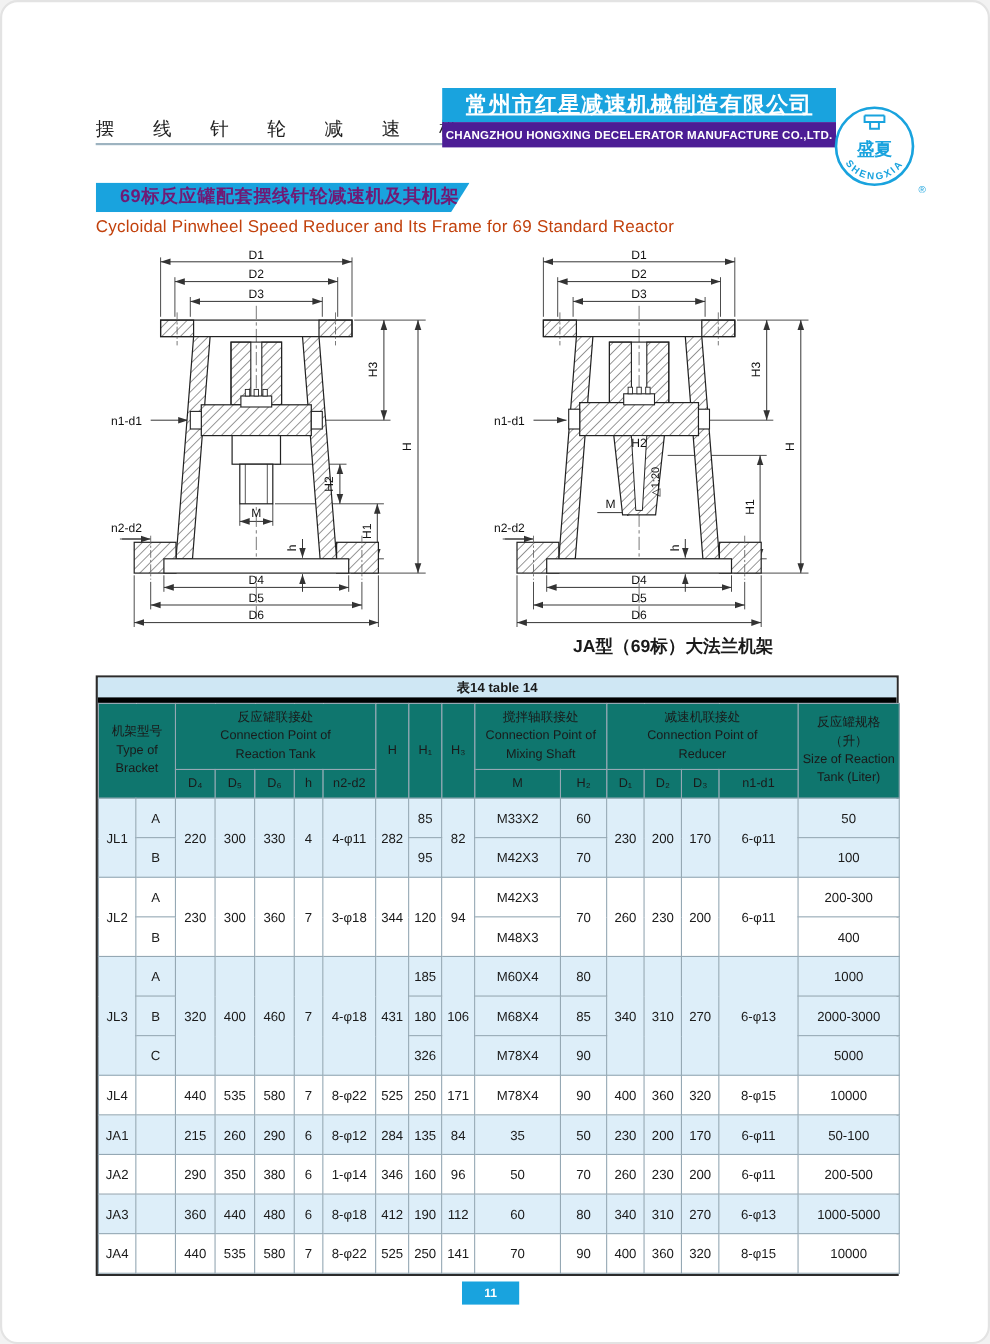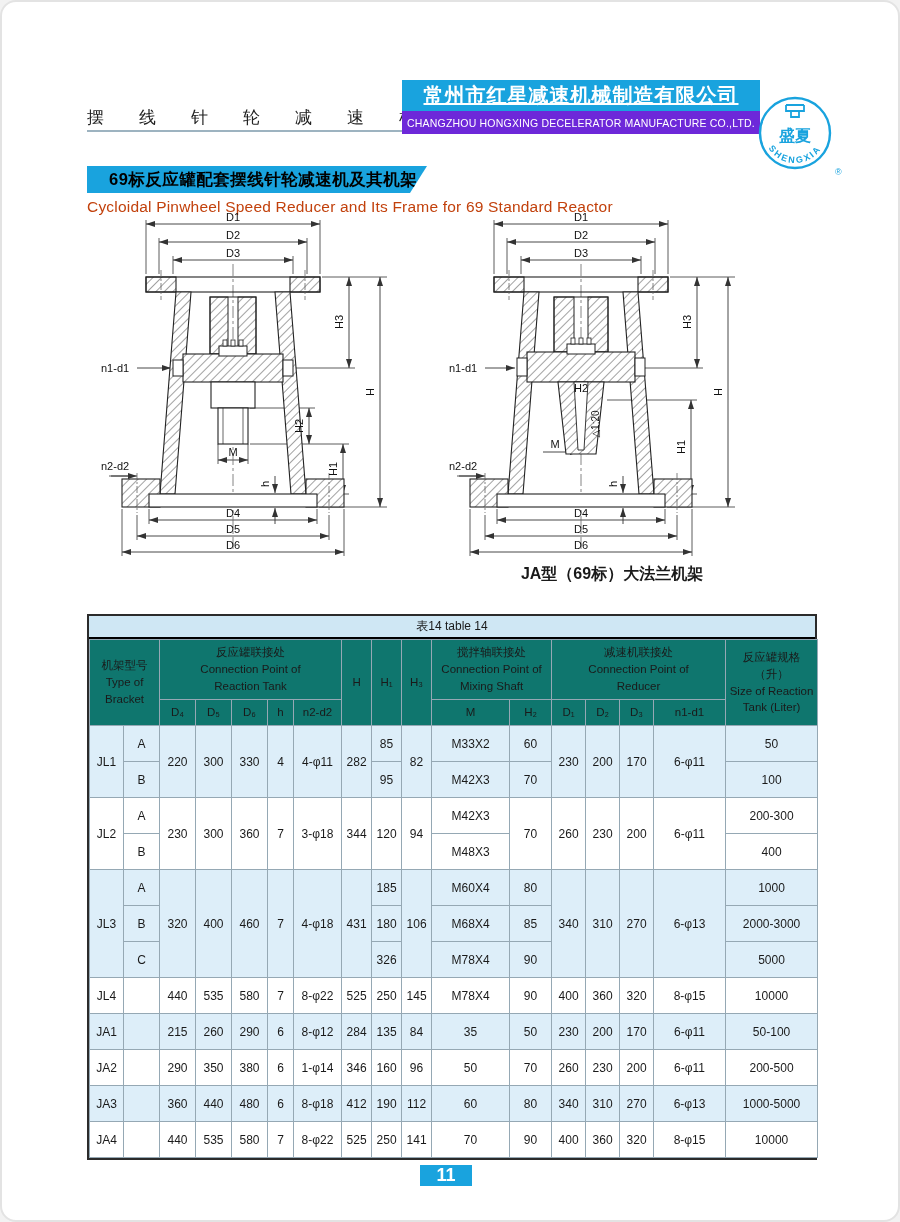--- a/index.html
+++ b/index.html
@@ -8,55 +8,55 @@
   .page{position:relative;width:900px;height:1222px;margin:0 auto;background:#fff;
         border:2px solid #e3e3e3;border-radius:16px;overflow:hidden;}
 
   
   .prodline{position:absolute;left:85px;top:104px;width:336px;height:26px;
             border-bottom:2px solid #9db3c0;font-size:17px;color:#222;
             letter-spacing:35px;white-space:nowrap;overflow:hidden;}
   .banner{position:absolute;left:400px;top:78px;width:358px;height:54px;}
   .banner .cn{height:31px;background:#19a3de;color:#fff;font-weight:bold;font-size:20px;
               display:flex;align-items:center;justify-content:center;letter-spacing:1px;text-decoration:underline;}
-  .banner .en{height:23px;background:#6d28d9;color:#fff;font-weight:normal;font-size:10.5px;
+  .banner .en{height:23px;background:#4c1d95;color:#fff;font-weight:bold;font-size:10.5px;
               display:flex;align-items:center;justify-content:center;letter-spacing:.2px;}
   .logo{position:absolute;left:748px;top:83px;width:92px;height:100px;}
 
   
   .sect{position:absolute;left:85px;top:164px;width:340px;height:27px;background:#19a3de;
-        color:#000000;font-weight:bold;font-size:16.5px;line-height:27px;padding-left:22px;
+        color:#701a75;font-weight:bold;font-size:16.5px;line-height:27px;padding-left:22px;
         clip-path:polygon(0 0,100% 0,95% 100%,0 100%);letter-spacing:.5px;}
   .sect-en{position:absolute;left:85px;top:196px;font-size:15.5px;color:#c2410c;letter-spacing:.2px;}
 
   
-  .draw-zone{position:absolute;left:85px;top:210px;width:730px;height:380px;}
+  .draw-zone{position:absolute;left:85px;top:224px;width:730px;height:380px;}
   .dwg{position:absolute;top:0;}
   .dwgL{left:12px;} .dwgR{left:360px;}
   .cap{position:absolute;top:352px;width:330px;text-align:center;font-weight:bold;
        font-size:16px;color:#1a1a1a;}
   .capL{left:12px;} .capR{left:360px;}
   .dlab{font:11px "Liberation Sans","DejaVu Sans",sans-serif;fill:#111;}
   .slab{font:10px "Liberation Sans","DejaVu Sans",sans-serif;fill:#111;}
 
   
   .tbl-wrap{position:absolute;left:85px;top:612px;width:730px;border:2px solid #2b2b2b;background:#fff;}
-  .tbl-title{height:23px;background:#cfe7f4;border-bottom:2px solid #000000;font-size:12px;
-             color:#1a1a1a;display:flex;align-items:center;justify-content:center;}
+  .tbl-title{height:23px;background:#cfe7f4;border-bottom:5px solid #000000;font-size:12px;
+             color:#1a1a1a;display:flex;align-items:center;justify-content:center;font-weight:bold;}
   table{border-collapse:collapse;table-layout:fixed;width:100%;}
   th,td{border:1px solid #95a8b4;text-align:center;vertical-align:middle;
         font-size:12px;color:#1a1a1a;padding:1px 0;}
   th{background:#0f766e;font-weight:normal;white-space:pre-line;font-size:11.5px;line-height:1.45;}
   thead tr:first-child{height:60px;} thead tr:last-child{height:26px;}
   tbody tr{height:36px;}
   tr.rb td{background:#ddeef9;} tr.rw td{background:#fff;}
 
   
   .pagebadge{position:absolute;left:418px;top:1163px;width:52px;height:21px;background:#19a3de;
-             color:#fff;font-weight:bold;font-size:18px;display:flex;align-items:center;justify-content:center;}
+             color:#fff;font-weight:bold;font-size:11px;display:flex;align-items:center;justify-content:center;}
 </style>
 </head>
 <body>
 
 <div class="page">
 
   <div class="prodline">摆线针轮减速机</div>
   <div class="banner">
     <div class="cn">常州市红星减速机械制造有限公司</div>
     <div class="en">CHANGZHOU HONGXING DECELERATOR MANUFACTURE CO.,LTD.</div>
@@ -396,21 +396,21 @@
           <tr class="rw">
             <td>JL4</td>
             <td></td>
             <td>440</td>
             <td>535</td>
             <td>580</td>
             <td>7</td>
             <td>8-φ22</td>
             <td>525</td>
             <td>250</td>
-            <td>145</td>
+            <td>171</td>
             <td>M78X4</td>
             <td>90</td>
             <td>400</td>
             <td>360</td>
             <td>320</td>
             <td>8-φ15</td>
             <td>10000</td>
           </tr>
           <tr class="rb">
             <td>JA1</td>

